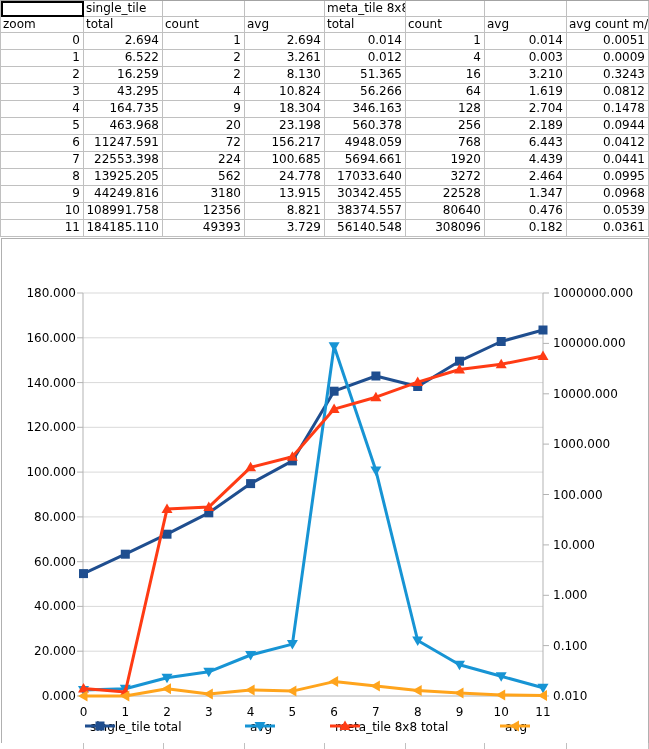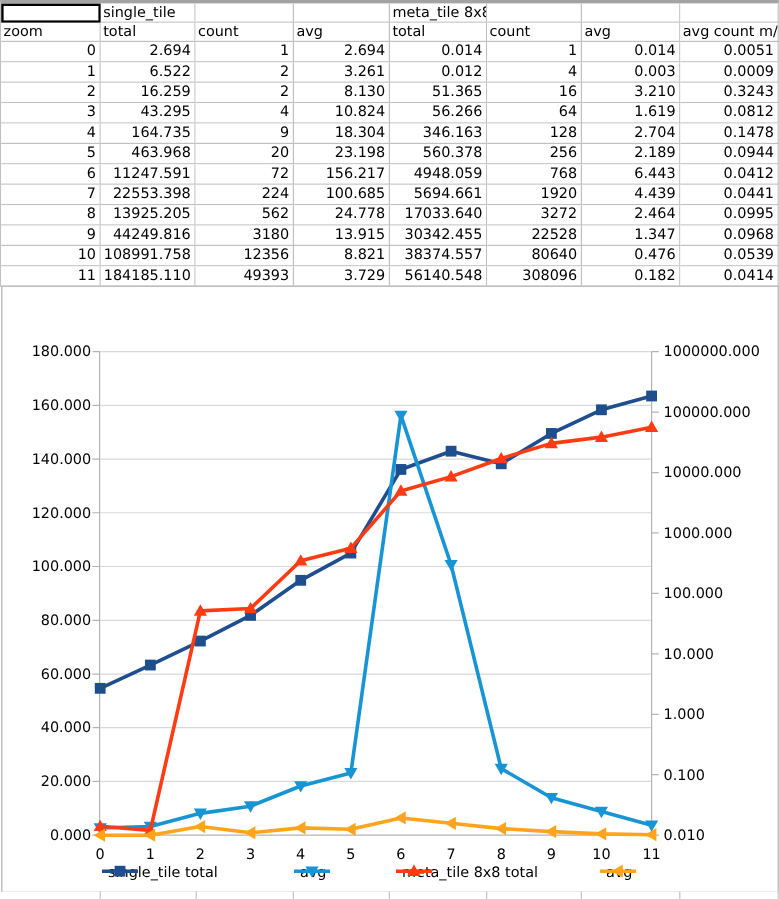--- a/index.html
+++ b/index.html
@@ -8,21 +8,21 @@
     font-family:"DejaVu Sans","Liberation Sans",sans-serif; color:#000;
     overflow:hidden;
   }
   
   .tablegrid {
     position:absolute; left:0; top:0;
     display:grid;
     grid-template-columns:83px 79px 82px 80px 81px 79px 82px 82px;
     grid-template-rows:16px 16px;
     grid-auto-rows:17px;
-    border-top:3px solid #a3a3a3;
+    border-top:1px solid #a3a3a3;
     border-left:1px solid #c0c0c0;
   }
   .cell {
     box-sizing:border-box;
     border-right:1px solid #c0c0c0;
     border-bottom:1px solid #c0c0c0;
     font-size:12px; line-height:15px;
     padding:0 3px 0 2px;
     white-space:nowrap; overflow:hidden;
     background:#fff;
@@ -159,21 +159,21 @@
     <div class="cell num">80640</div>
     <div class="cell num">0.476</div>
     <div class="cell num">0.0539</div>
     <div class="cell num">11</div>
     <div class="cell num">184185.110</div>
     <div class="cell num">49393</div>
     <div class="cell num">3.729</div>
     <div class="cell num">56140.548</div>
     <div class="cell num">308096</div>
     <div class="cell num">0.182</div>
-    <div class="cell num">0.0414</div>
+    <div class="cell num">0.0361</div>
   </div>
 
 <div class="chart">
   <div id="chartcanvas">
       <svg width="644" height="502" viewBox="0 0 644 502">
         <line x1="81" y1="457.0" x2="541" y2="457.0" stroke="#b3b3b3" stroke-width="1"></line>
         <line x1="75" y1="457.0" x2="81" y2="457.0" stroke="#b3b3b3"></line>
         <text x="74" y="461" font-size="12" text-anchor="end">0.000</text>
         <line x1="81" y1="412.2" x2="541" y2="412.2" stroke="#d9d9d9" stroke-width="1"></line>
         <line x1="75" y1="412.2" x2="81" y2="412.2" stroke="#b3b3b3"></line>

